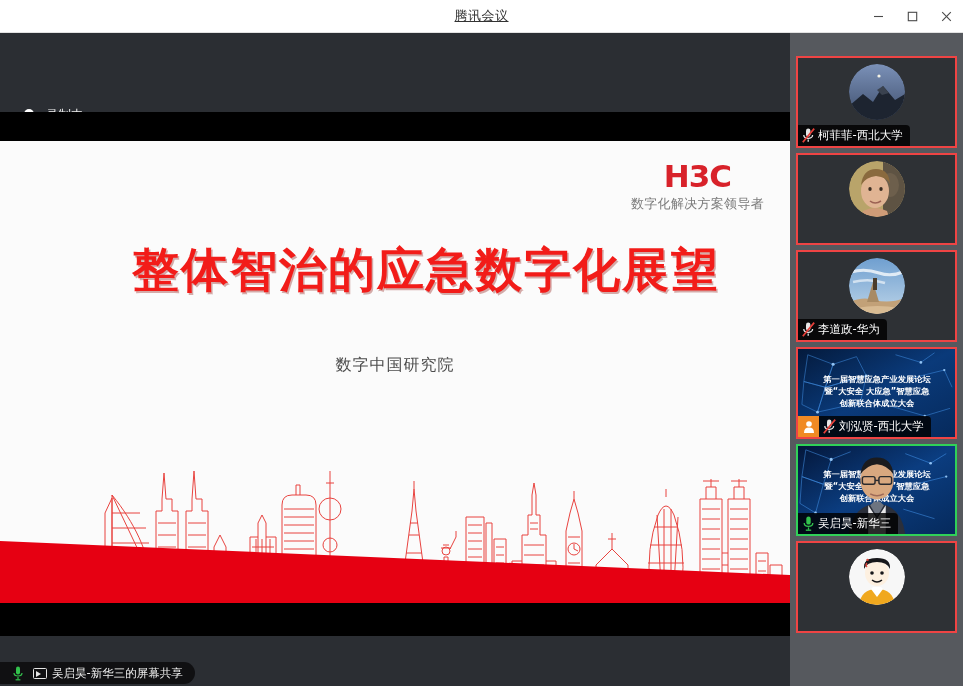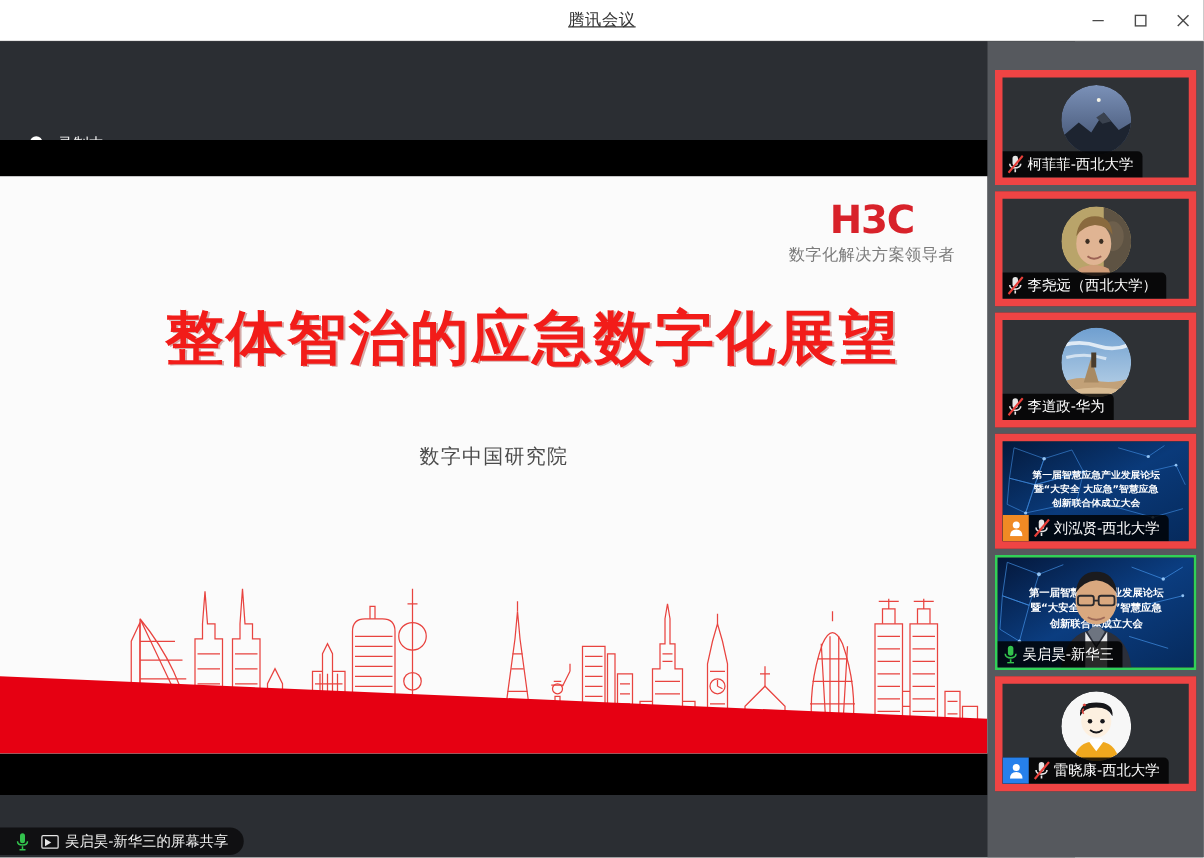--- a/index.html
+++ b/index.html
@@ -91,21 +91,21 @@
   }
   .skyline-wrap svg { display:block; width:790px; height:150px; }
 
   
   .sidebar {
     position:absolute; left:790px; top:33px; width:173px; height:653px;
     background:#56595e;
   }
   .tile {
     position:absolute; left:6px; width:161px; height:92px;
-    background:#2e3135; border:6px solid #ef4444; overflow:hidden;
+    background:#2e3135; border:2px solid #ef4444; overflow:hidden;
   }
   .tile.active { border:2px solid #30d158; }
   .tile .avatar {
     position:absolute; left:50%; top:6px; transform:translateX(-50%);
     width:56px; height:56px; border-radius:50%; overflow:hidden;
   }
   .tile .avatar svg { display:block; width:56px; height:56px; }
   .namebar {
     position:absolute; left:0; bottom:0; height:21px;
     display:flex; align-items:center;
@@ -364,31 +364,20 @@
             <rect x="34" y="0" width="22" height="56" fill="#5e5343"></rect>
             <ellipse cx="41" cy="24" rx="9" ry="12" fill="#6d5f4c"></ellipse>
             <ellipse cx="26" cy="30" rx="14" ry="17" fill="#e0b493"></ellipse>
             <path d="M12 24 Q14 8 27 8 Q40 8 41 23 Q38 16 27 15 Q17 16 12 24 Z" fill="#8a6a3e"></path>
             <ellipse cx="21" cy="28" rx="1.7" ry="2.1" fill="#3a2d22"></ellipse>
             <ellipse cx="32" cy="28" rx="1.7" ry="2.1" fill="#3a2d22"></ellipse>
             <path d="M21 40 Q26 44 32 40" stroke="#9c6254" stroke-width="1.6" fill="none"></path>
             <path d="M14 50 Q26 44 38 50 L40 56 L12 56 Z" fill="#cf9c78"></path>
           </g>
         </svg>
-      </div>
-      <div class="namebar">
-        <span class="mic">
-          <svg width="13" height="15" viewBox="0 0 13 15">
-            <rect x="4" y="0.6" width="4.4" height="8" rx="2.2" fill="#e6e6e6"></rect>
-            <path d="M1.8 7 C1.8 11.4 10.6 11.4 10.6 7" stroke="#e6e6e6" stroke-width="1.3" fill="none"></path>
-            <line x1="6.2" y1="11.4" x2="6.2" y2="13.8" stroke="#e6e6e6" stroke-width="1.3"></line>
-            <line x1="0.8" y1="14.2" x2="12.2" y2="0.6" stroke="#e8403a" stroke-width="1.7"></line>
-          </svg>
-        </span>
-        <span class="label">李尧远（西北大学）</span>
       </div>
     </div>
 
     <div class="tile" style="top:217px">
       <div class="avatar">
         <svg viewBox="0 0 56 56">
           <defs>
               <clipPath id="cp3">
                 <circle cx="28" cy="28" r="28"></circle>
               </clipPath>
@@ -548,33 +537,16 @@
             <path d="M15 20 Q14 9 28 9 Q42 9 41 20 Q38 13 28 13 Q18 13 15 20 Z" fill="#17171a"></path>
             <path d="M15 16 Q22 10 30 12 Q25 8 18 11 Z" fill="#17171a"></path>
             <circle cx="23" cy="24" r="1.8" fill="#17171a"></circle>
             <circle cx="33" cy="24" r="1.8" fill="#17171a"></circle>
             <path d="M23 31 Q28 35 33 31" stroke="#17171a" stroke-width="1.4" fill="none"></path>
             <path d="M18 14 Q16 16 18 18" stroke="#e0453c" stroke-width="1.3" fill="none"></path>
             <path d="M17 11 Q18.6 8.4 20 11 Q18.6 13 17 11 Z" fill="#e0453c"></path>
           </g>
         </svg>
       </div>
-      <div class="namebar" style="left:0">
-        <span class="badge-person blue">
-          <svg width="12" height="13" viewBox="0 0 12 13">
-            <circle cx="6" cy="4" r="2.8" fill="#fff"></circle>
-            <path d="M1 13 Q1 7.6 6 7.6 Q11 7.6 11 13 Z" fill="#fff"></path>
-          </svg>
-        </span>
-        <span class="mic">
-          <svg width="13" height="15" viewBox="0 0 13 15">
-            <rect x="4" y="0.6" width="4.4" height="8" rx="2.2" fill="#e6e6e6"></rect>
-            <path d="M1.8 7 C1.8 11.4 10.6 11.4 10.6 7" stroke="#e6e6e6" stroke-width="1.3" fill="none"></path>
-            <line x1="6.2" y1="11.4" x2="6.2" y2="13.8" stroke="#e6e6e6" stroke-width="1.3"></line>
-            <line x1="0.8" y1="14.2" x2="12.2" y2="0.6" stroke="#e8403a" stroke-width="1.7"></line>
-          </svg>
-        </span>
-        <span class="label">雷晓康-西北大学</span>
-      </div>
     </div>
 
   </div>
 </div>
 
 </body></html>

